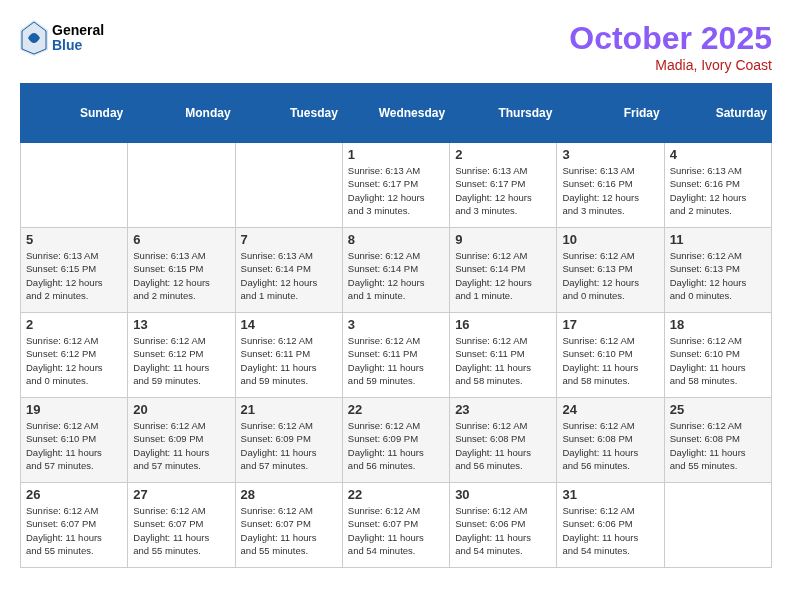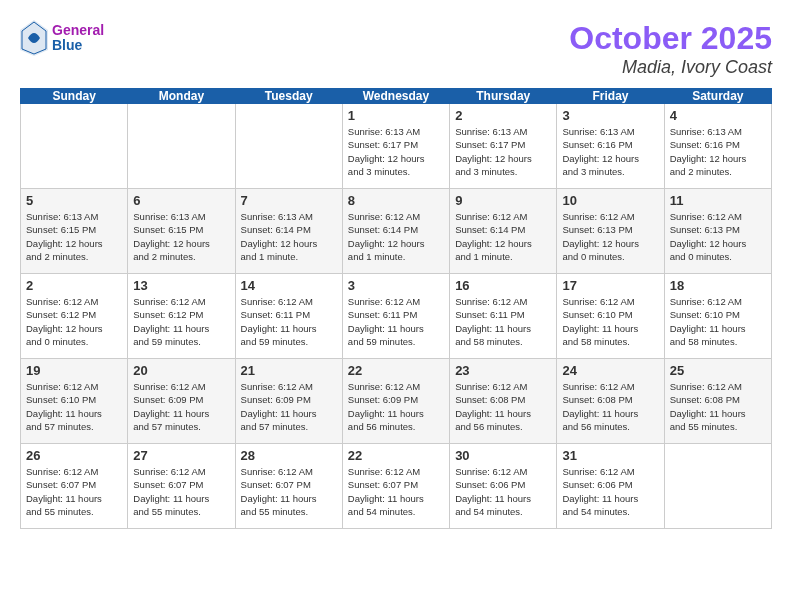--- a/index.html
+++ b/index.html
@@ -21,47 +21,46 @@
       align-items: center;
       gap: 4px;
     }
     .logo-text {
       display: flex;
       flex-direction: column;
       font-size: 14px;
       font-weight: bold;
       line-height: 1.1;
     }
-    .logo-general { color: #a21caf; }
+    .logo-general { color: #000000; }
     .logo-blue { color: #1a5fa8; }
     .title-block {
       text-align: right;
     }
     .month-year {
       font-size: 32px;
       font-weight: bold;
       color: #8b5cf6;
     }
     .location {
-      font-size: 18px;
-      color: #404040;
-      font-style: italic;
+      font-size: 14px;
+      color: #b91c1c;
     }
     table {
       width: 100%;
       border-collapse: collapse;
       table-layout: fixed;
     }
     thead tr th {
       background-color: #1a5fa8;
       color: #fff;
       font-size: 12px;
       font-weight: bold;
-      padding: 0 4px;
-      text-align: center;
+      padding: 22px 4px;
+      text-align: right;
       border: 1px solid #1a5fa8;
     }
     tbody tr td {
       border: 1px solid #ccc;
       vertical-align: top;
       padding: 4px 5px;
       font-size: 10px;
       color: #333;
       height: 85px;
       background: #fff;

